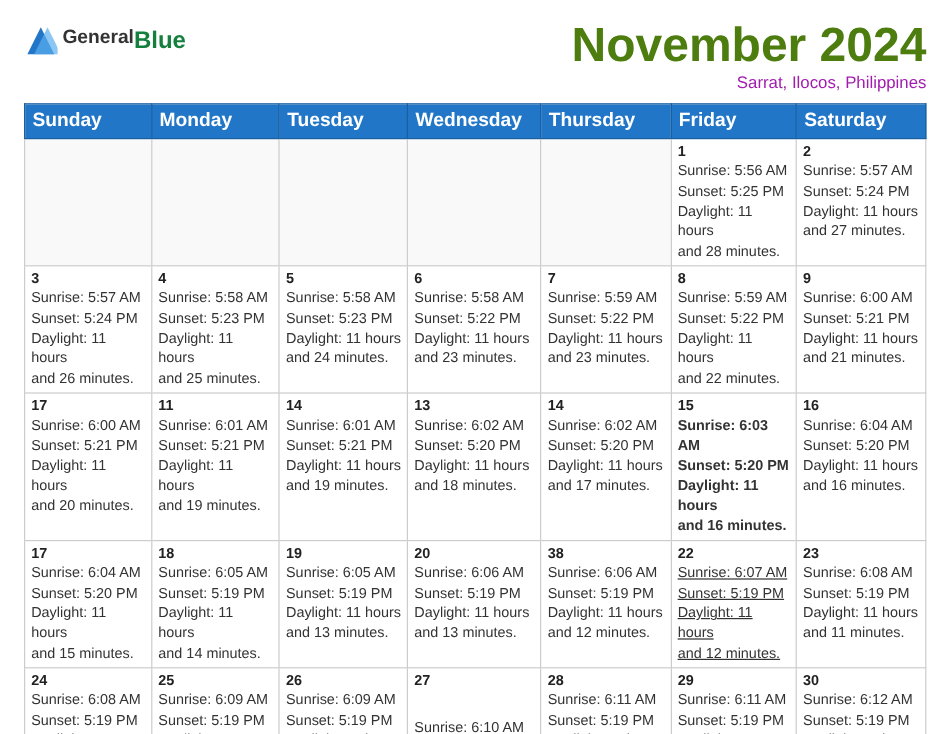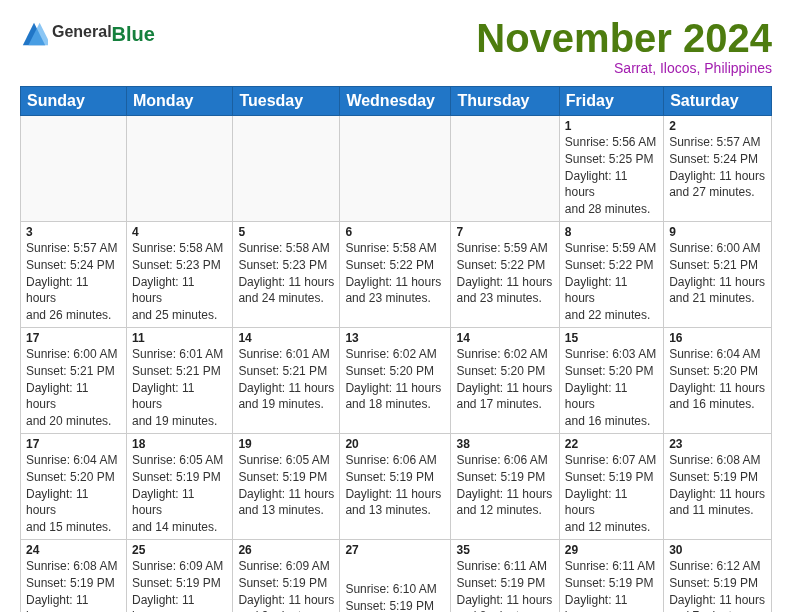--- a/index.html
+++ b/index.html
@@ -236,21 +236,21 @@
           </td>
           <td>
             <span class="day-number">14</span>
             <div class="day-info" style="white-space: pre-line;">Sunrise: 6:02 AM
 Sunset: 5:20 PM
 Daylight: 11 hours
 and 17 minutes.</div>
           </td>
           <td>
             <span class="day-number">15</span>
-            <div class="day-info" style="white-space: pre-line;">Sunrise: 6:03 AM
+            <div class="day-info" style="white-space: pre-line; font-weight: bold;">Sunrise: 6:03 AM
 Sunset: 5:20 PM
 Daylight: 11 hours
 and 16 minutes.</div>
           </td>
           <td>
             <span class="day-number">16</span>
             <div class="day-info" style="white-space: pre-line;">Sunrise: 6:04 AM
 Sunset: 5:20 PM
 Daylight: 11 hours
 and 16 minutes.</div>
@@ -287,21 +287,21 @@
           </td>
           <td>
             <span class="day-number">38</span>
             <div class="day-info" style="white-space: pre-line;">Sunrise: 6:06 AM
 Sunset: 5:19 PM
 Daylight: 11 hours
 and 12 minutes.</div>
           </td>
           <td>
             <span class="day-number">22</span>
-            <div class="day-info" style="white-space: pre-line;">Sunrise: 6:07 AM
+            <div class="day-info" style="white-space: pre-line; text-decoration: underline;">Sunrise: 6:07 AM
 Sunset: 5:19 PM
 Daylight: 11 hours
 and 12 minutes.</div>
           </td>
           <td>
             <span class="day-number">23</span>
             <div class="day-info" style="white-space: pre-line;">Sunrise: 6:08 AM
 Sunset: 5:19 PM
 Daylight: 11 hours
 and 11 minutes.</div>
@@ -330,21 +330,21 @@
 and 9 minutes.</div>
           </td>
           <td>
             <span class="day-number">27</span>
             <div class="day-info" style="white-space: pre-line; margin-top: 24px;">Sunrise: 6:10 AM
 Sunset: 5:19 PM
 Daylight: 11 hours
 and 9 minutes.</div>
           </td>
           <td>
-            <span class="day-number">35</span>
+            <span class="day-number">28</span>
             <div class="day-info" style="white-space: pre-line;">Sunrise: 6:11 AM
 Sunset: 5:19 PM
 Daylight: 11 hours
 and 8 minutes.</div>
           </td>
           <td>
             <span class="day-number">29</span>
             <div class="day-info" style="white-space: pre-line;">Sunrise: 6:11 AM
 Sunset: 5:19 PM
 Daylight: 11 hours

